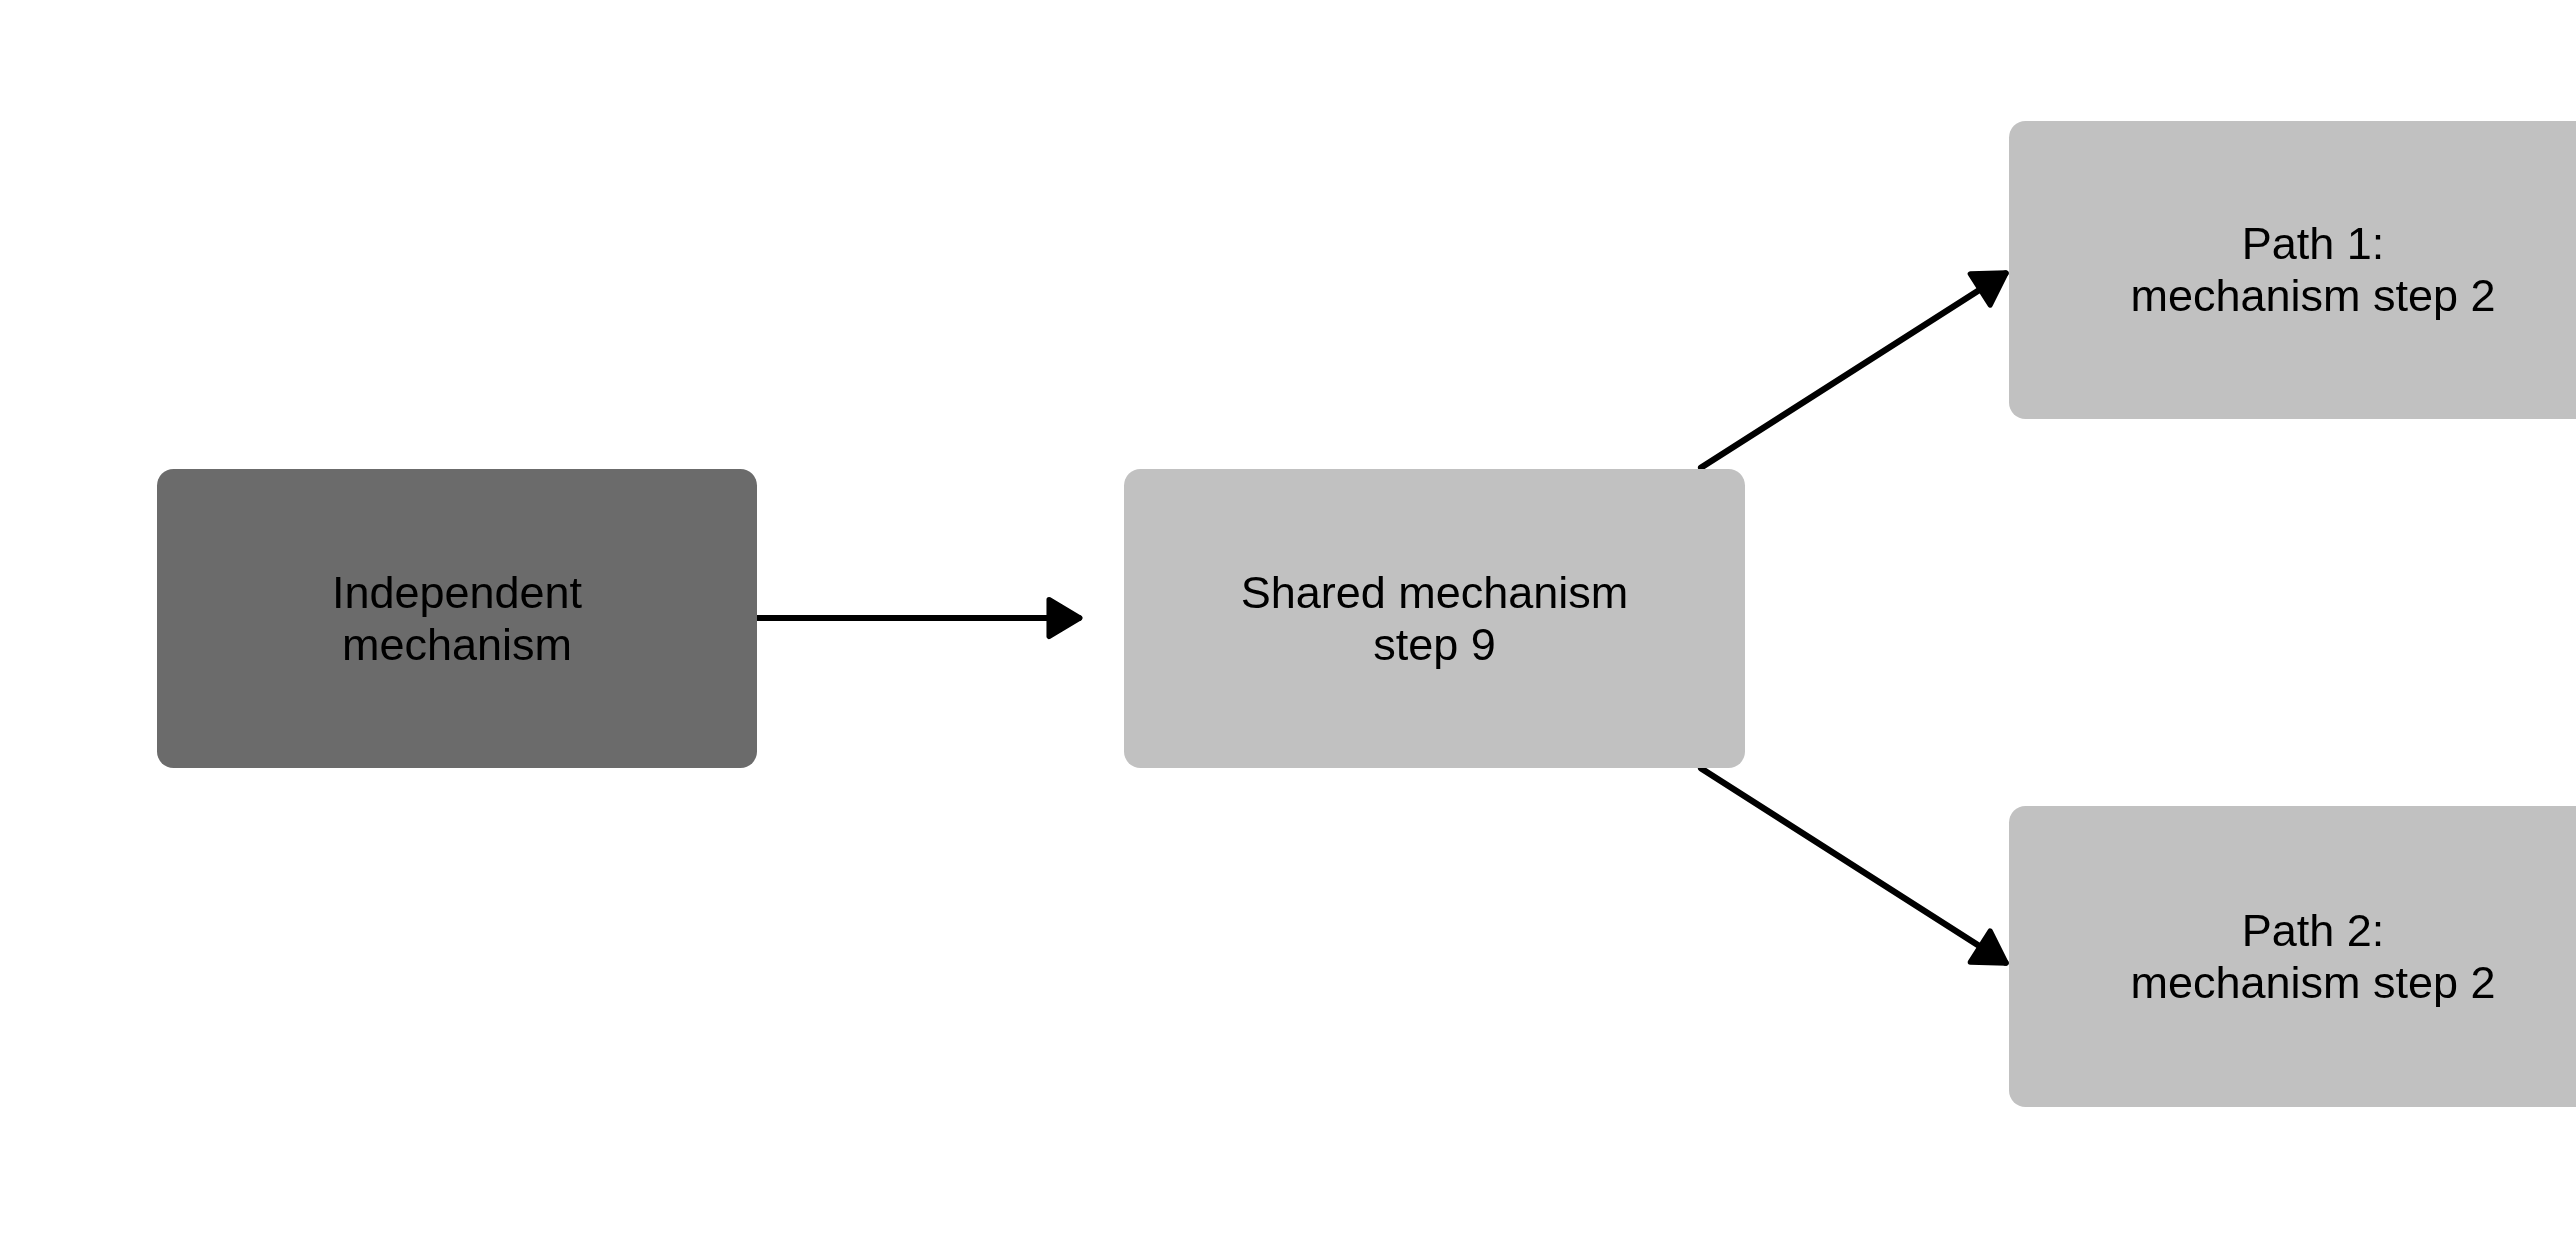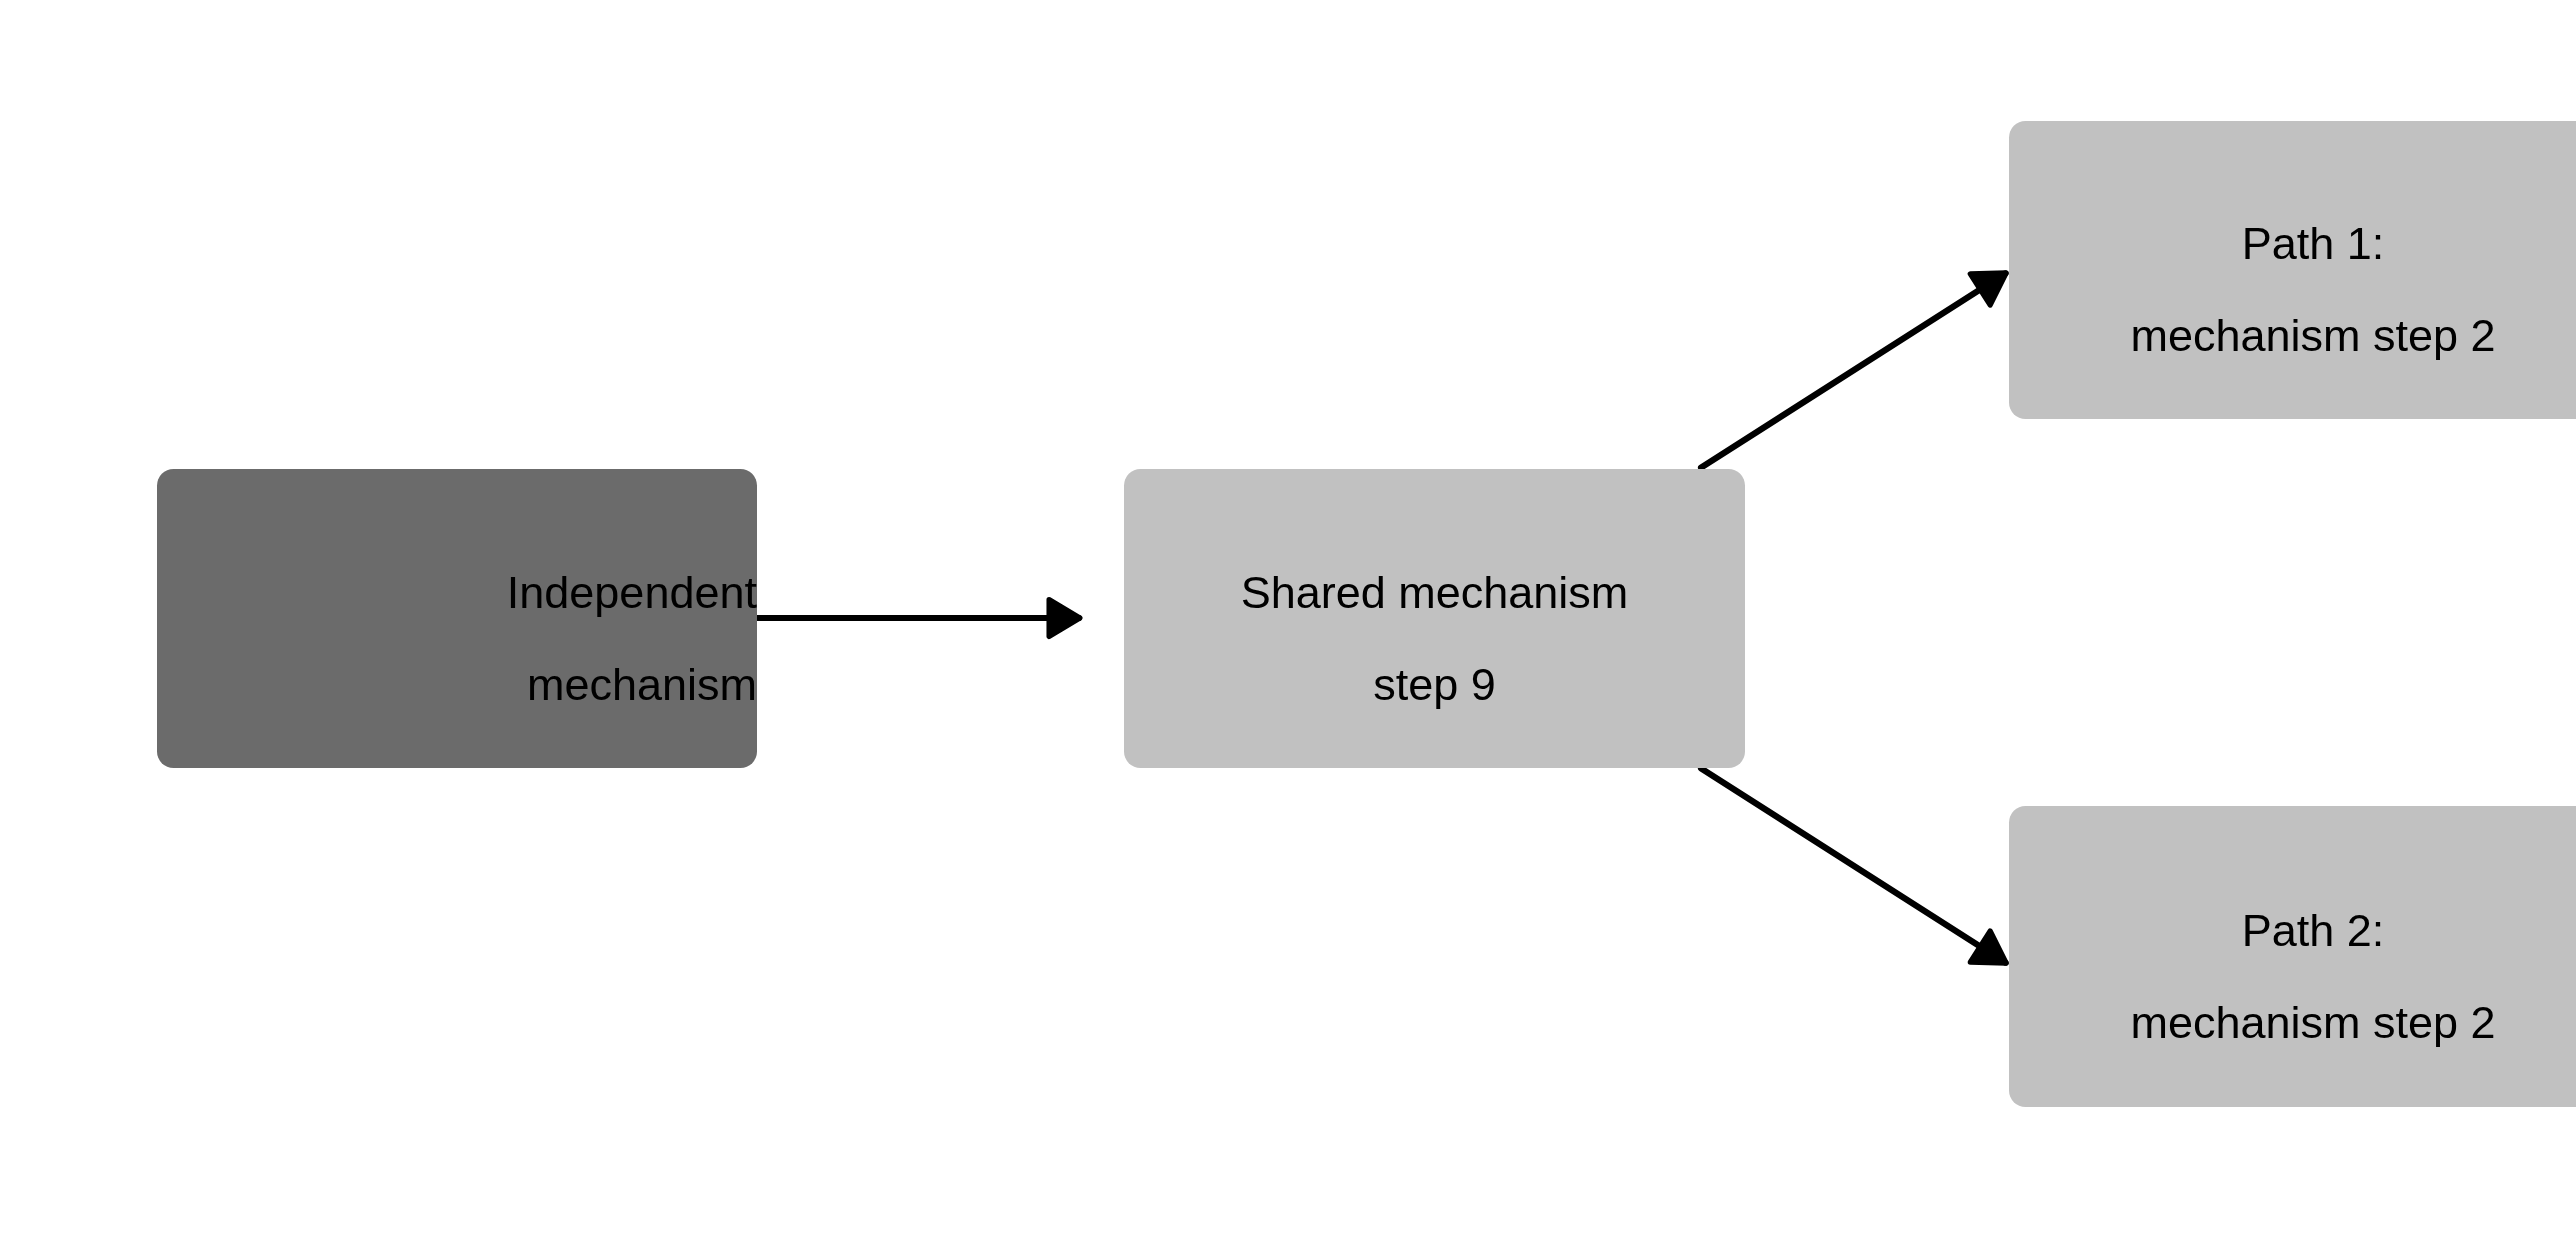--- a/index.html
+++ b/index.html
@@ -30,23 +30,23 @@
     display: flex;
     flex-direction: column;
     align-items: center;
     justify-content: center;
     text-align: center;
     font-size: 45px;
     line-height: 52px;
     color: #000000;
     letter-spacing: 0;
   }
-  .node.dark  { background: #6b6b6b; align-items: flex-end; }
+  .node.dark  { background: #6b6b6b; }
   .node.light { background: #c1c1c1; }
-  .node span { display: block; white-space: nowrap; margin-top: 40px; }
+  .node span { display: block; white-space: nowrap; }
 </style>
 </head>
 <body>
 
 <div class="canvas">
 
   <svg class="edge-layer" viewBox="0 0 7200 2400" xmlns="http://www.w3.org/2000/svg">
     <defs>
       <marker id="arrowhead" markerUnits="userSpaceOnUse" viewBox="0 0 72 88" markerWidth="72" markerHeight="88" refX="64" refY="44" orient="auto">
         <path d="M6,8 L66,44 L6,80 Z" fill="#000000" stroke="#000000" stroke-width="10" stroke-linejoin="round"></path>

